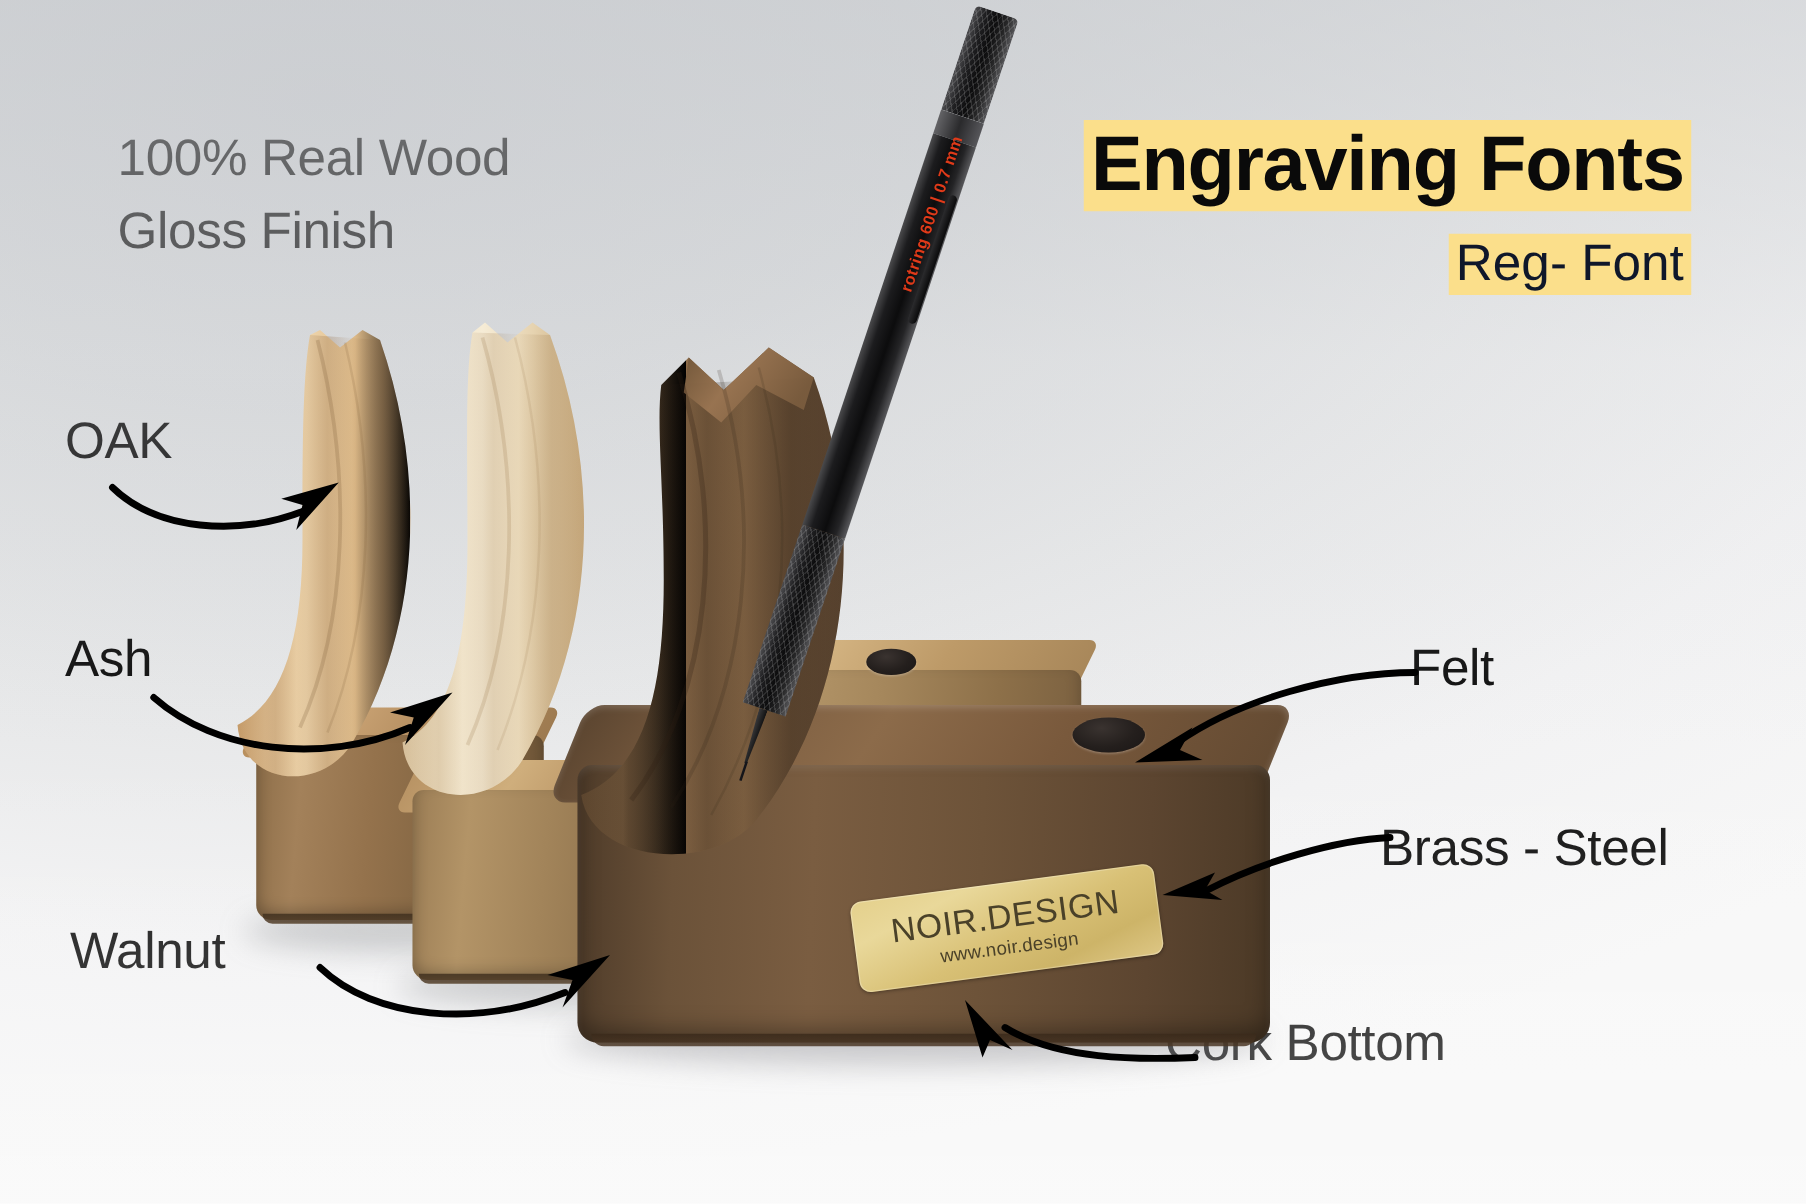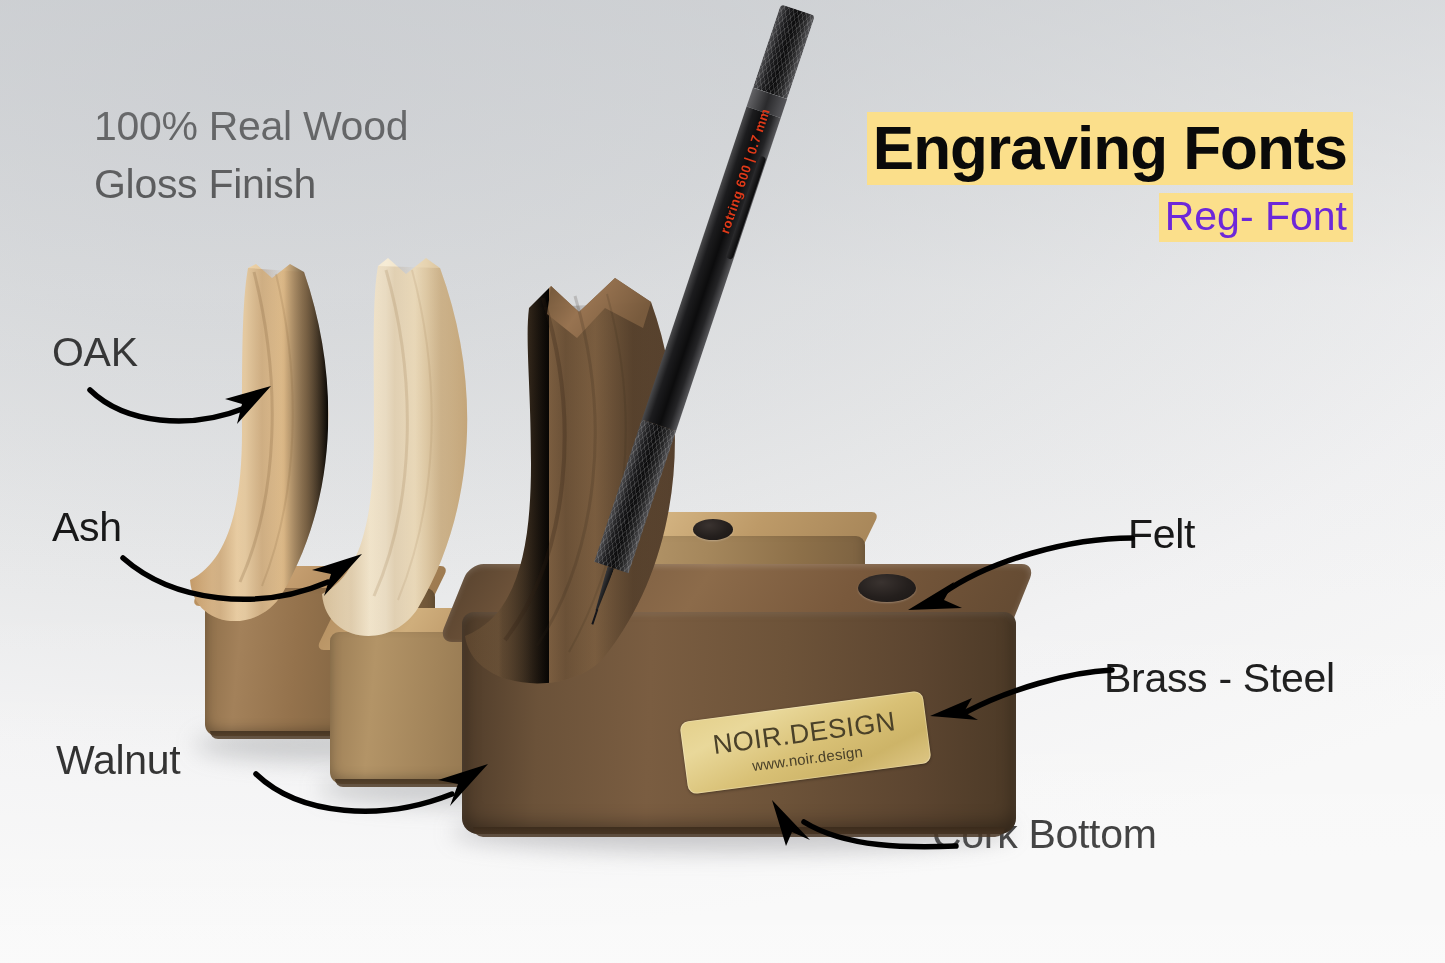--- a/index.html
+++ b/index.html
@@ -33,23 +33,23 @@
   }
   .hl-line{
     display:inline-block;
     background:#fbdf8b;
     padding:0 6px 2px 6px;
   }
 
   .feature-text{ font-size:41px; font-weight:400; color:#1b1b1b;}
   .label{ font-size:41px; font-weight:400; color:#0d0d0d;}
 
-  .fonts-wrap{ position:absolute; right:92px; top:112px; text-align:right; z-index:40;}
+  .fonts-wrap{ position:absolute; right:92px; top:96px; text-align:right; z-index:40;}
   .ff-title{ font-size:62px; font-weight:700; color:#0a0a0a; letter-spacing:-1px;}
-  .ff-reg{ font-size:41px; font-weight:400; color:#6d28d9; margin-top:8px;}
+  .ff-reg{ font-size:41px; font-weight:400; color:#0f172a; margin-top:18px;}
   .ff-scribe{ font-size:30px; font-weight:700; font-style:italic;
               font-family:"DejaVu Serif", serif; color:#0a0a0a; margin-top:10px; letter-spacing:1px;}
 
   
   .arrow{position:absolute; z-index:45; overflow:visible;}
 
   
   #product{position:absolute; left:0; top:0; width:1445px; height:963px; z-index:20;}
 
   .shadow{

